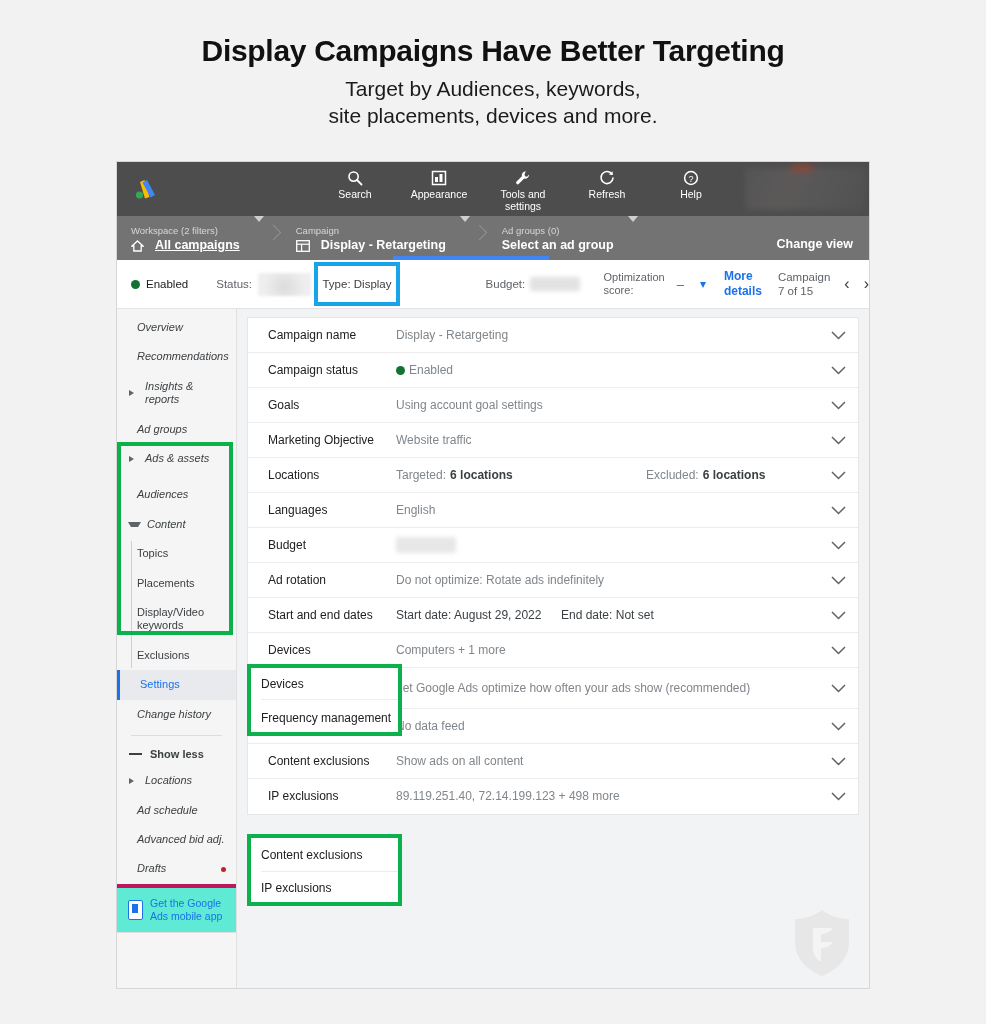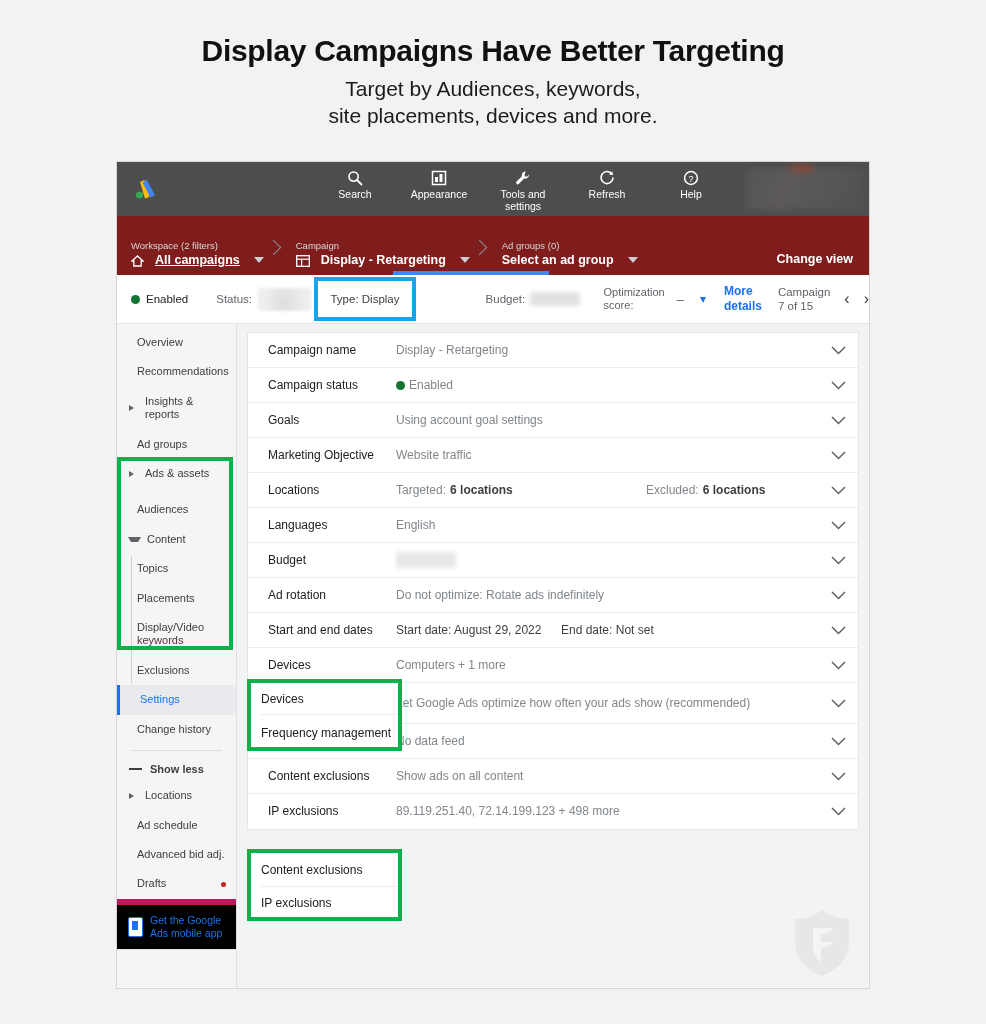--- a/index.html
+++ b/index.html
@@ -44,21 +44,21 @@
     position:absolute;right:4px;top:6px;width:120px;height:42px;
     background:linear-gradient(110deg,#565656,#5e5a5a 35%,#575757 70%,#525252);
     filter:blur(3px);opacity:.92;border-radius:2px;
   }
   .avatar-blur:after{
     content:"";position:absolute;left:46px;top:-2px;width:22px;height:4px;
     background:#c23c20;filter:blur(2px);border-radius:2px;
   }
   
   .crumbbar{
-    height:59px;background:#7f1d1d;display:flex;align-items:flex-end;position:relative;
+    height:44px;background:#737373;display:flex;align-items:flex-start;position:relative;
     color:#fff;
   }
   .crumb{display:flex;align-items:flex-end;height:44px;padding:0 2px 0 14px;box-sizing:border-box;}
   .crumb-txt{display:flex;flex-direction:column;justify-content:center;padding-bottom:7px;}
   .crumb-sub{font-size:9.5px;color:#d8d8d8;line-height:1.2;margin-bottom:2px;}
   .crumb-main{font-size:12.5px;font-weight:bold;color:#fff;display:flex;align-items:center;gap:11px;line-height:1.2;}
   .crumb-main.link{text-decoration:underline;}
   .caret{
     width:0;height:0;border-left:5px solid transparent;border-right:5px solid transparent;
     border-top:6px solid #cfcfcf;margin:0 0 12px 12px;
@@ -84,21 +84,21 @@
   }
   .st-enabled{display:flex;align-items:center;gap:6px;margin-left:14px;font-size:11.5px;color:#202124;}
   .dot-green{width:9px;height:9px;border-radius:50%;background:#137333;display:inline-block;}
   .st-label{margin-left:28px;color:#5f6368;}
   .blur-chip{
     width:64px;height:23px;margin-left:6px;border-radius:2px;
     background:radial-gradient(circle at 50% 60%,#dcdcdc,#eeeeee 70%);
     filter:blur(1.6px);
   }
   .blue-box{
-    position:absolute;left:197px;top:2px;width:102px;height:44px;
+    position:absolute;left:197px;top:2px;width:86px;height:44px;
     border:4px solid #18a4e8;background:#fff;box-sizing:border-box;
     display:flex;align-items:center;justify-content:center;font-size:11.5px;color:#3c4043;
   }
   .st-budget{margin-left:175px;color:#5f6368;}
   .budget-blur{
     width:60px;height:14px;margin-left:5px;background:#e2e2e2;filter:blur(2.2px);border-radius:2px;
   }
   .opt{margin-left:24px;color:#5f6368;line-height:1.2;width:62px;font-size:11px;}
   .dash{margin-left:12px;color:#5f6368;font-size:13px;}
   .chev-blue{margin-left:16px;color:#1a73e8;font-size:12px;}
@@ -109,21 +109,21 @@
   .body{display:flex;height:729px;background:#f5f5f5;}
   .sidebar{
     width:119px;background:#f5f5f5;position:relative;flex:0 0 119px;
     border-right:1px solid #e0e0e0;
   }
   .nav{padding-top:4px;}
   .nav-item{
     display:flex;align-items:center;gap:5px;padding:8px 6px 8px 14px;
     font-size:11px;color:#3c4043;line-height:1.22;box-sizing:border-box;min-height:29px;
   }
-  .nav-item.indent{padding-left:20px;}
+  .nav-item.indent{padding-left:20px;font-style:italic;}
   .nav-item.sub{padding-left:20px;}
   .nav-item.sel{background:#e8eaed;color:#1a73e8;font-weight:normal;border-left:3px solid #1a73e8;padding-left:11px;}
   .tri{
     width:0;height:0;border-top:3.5px solid transparent;border-bottom:3.5px solid transparent;
     border-left:5px solid #5f6368;flex:0 0 5px;margin-right:1px;margin-left:-8px;
   }
   .tri-down{
     width:0;height:0;border-left:3.5px solid transparent;border-right:3.5px solid transparent;
     border-top:5px solid #5f6368;flex:0 0 7px;margin-right:1px;margin-left:-9px;
   }
@@ -132,21 +132,21 @@
     content:"";position:absolute;left:14px;top:2px;bottom:2px;width:1px;background:#cfcfcf;
   }
   .divider{height:1px;background:#dadce0;margin:6px 14px;}
   .showless{
     display:flex;align-items:center;gap:8px;padding:6px 6px 6px 12px;
     font-size:11px;color:#3c4043;font-weight:bold;
   }
   .minus{width:13px;height:2px;background:#3c4043;display:inline-block;}
   .red-dot{width:5px;height:5px;border-radius:50%;background:#c5221f;margin-left:auto;margin-right:4px;}
   .mobile-app{
-    background:#000000;border-top:6px solid #be185d;border-bottom:1px solid #e0e0e0;
+    background:#5eead4;border-top:4px solid #be185d;border-bottom:1px solid #e0e0e0;
     display:flex;align-items:center;gap:7px;padding:9px 6px 9px 11px;
     color:#1a73e8;font-size:10.5px;line-height:1.25;
   }
   .phone-ic{
     width:13px;height:18px;border:1.6px solid #1a73e8;border-radius:2px;flex:0 0 13px;
     position:relative;background:#fff;
   }
   .phone-ic:after{
     content:"";position:absolute;left:2.5px;top:3px;width:6px;height:9px;background:#1a73e8;
   }

